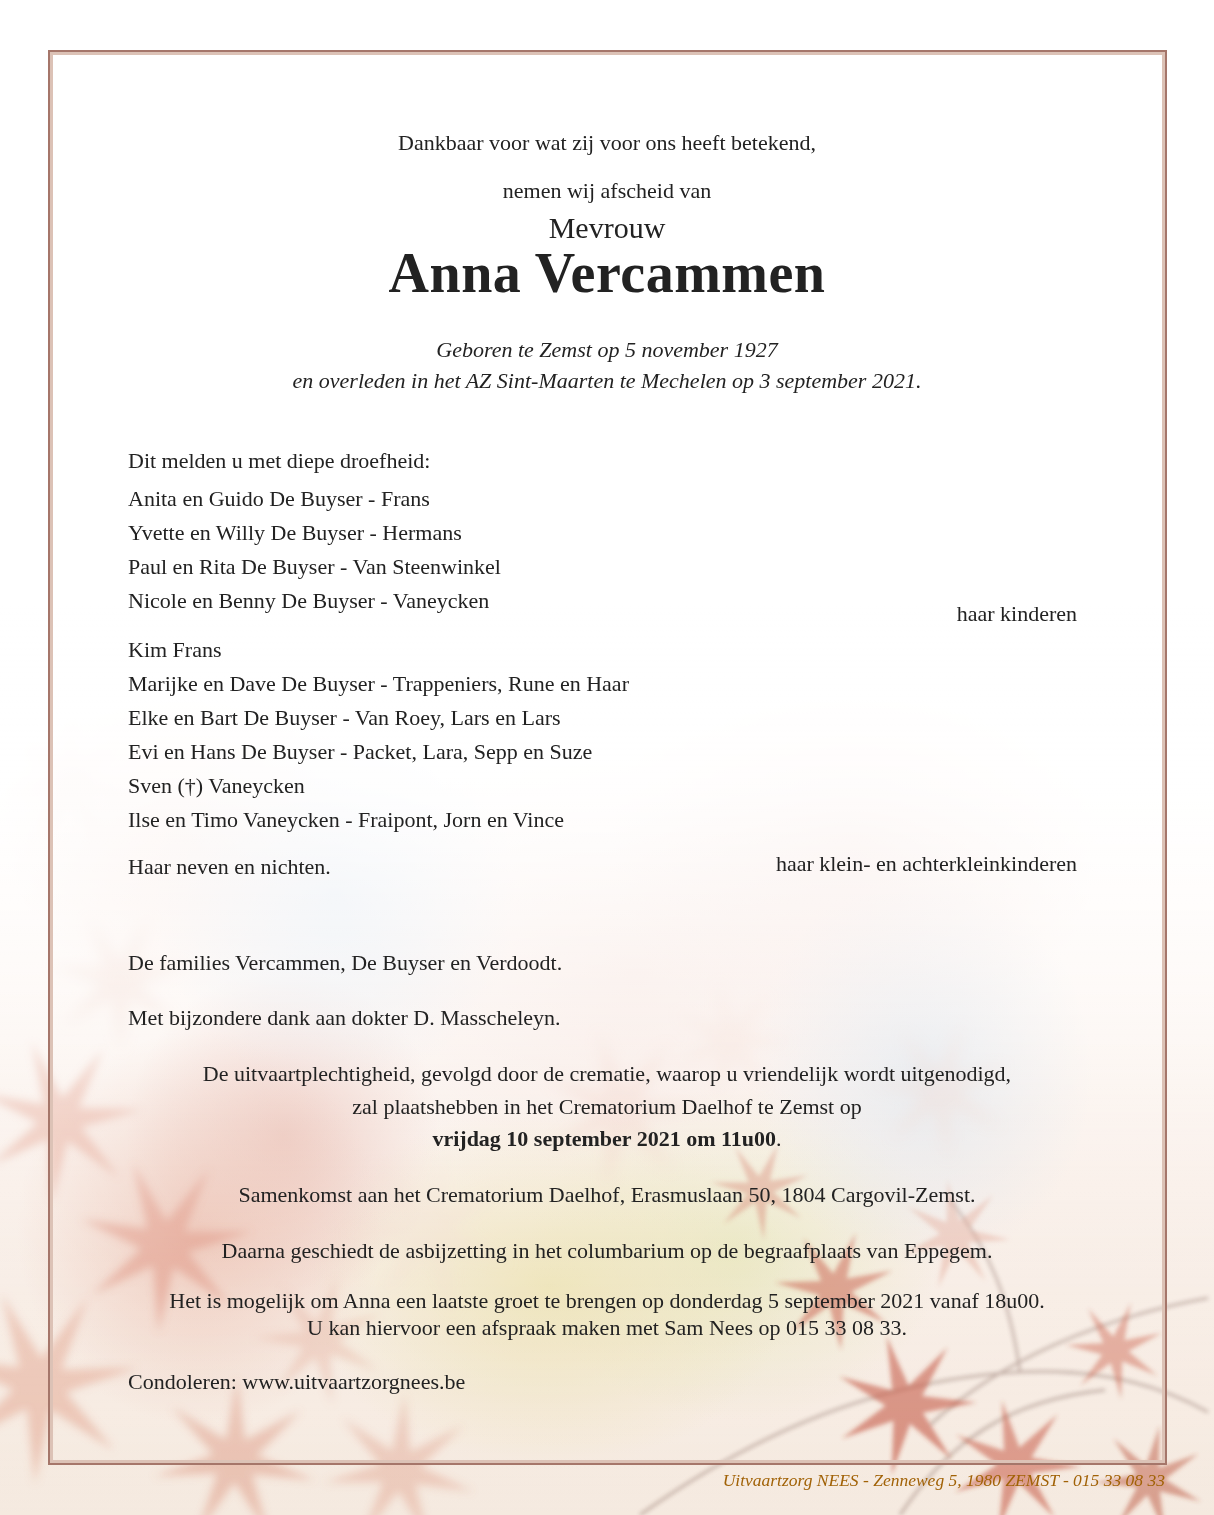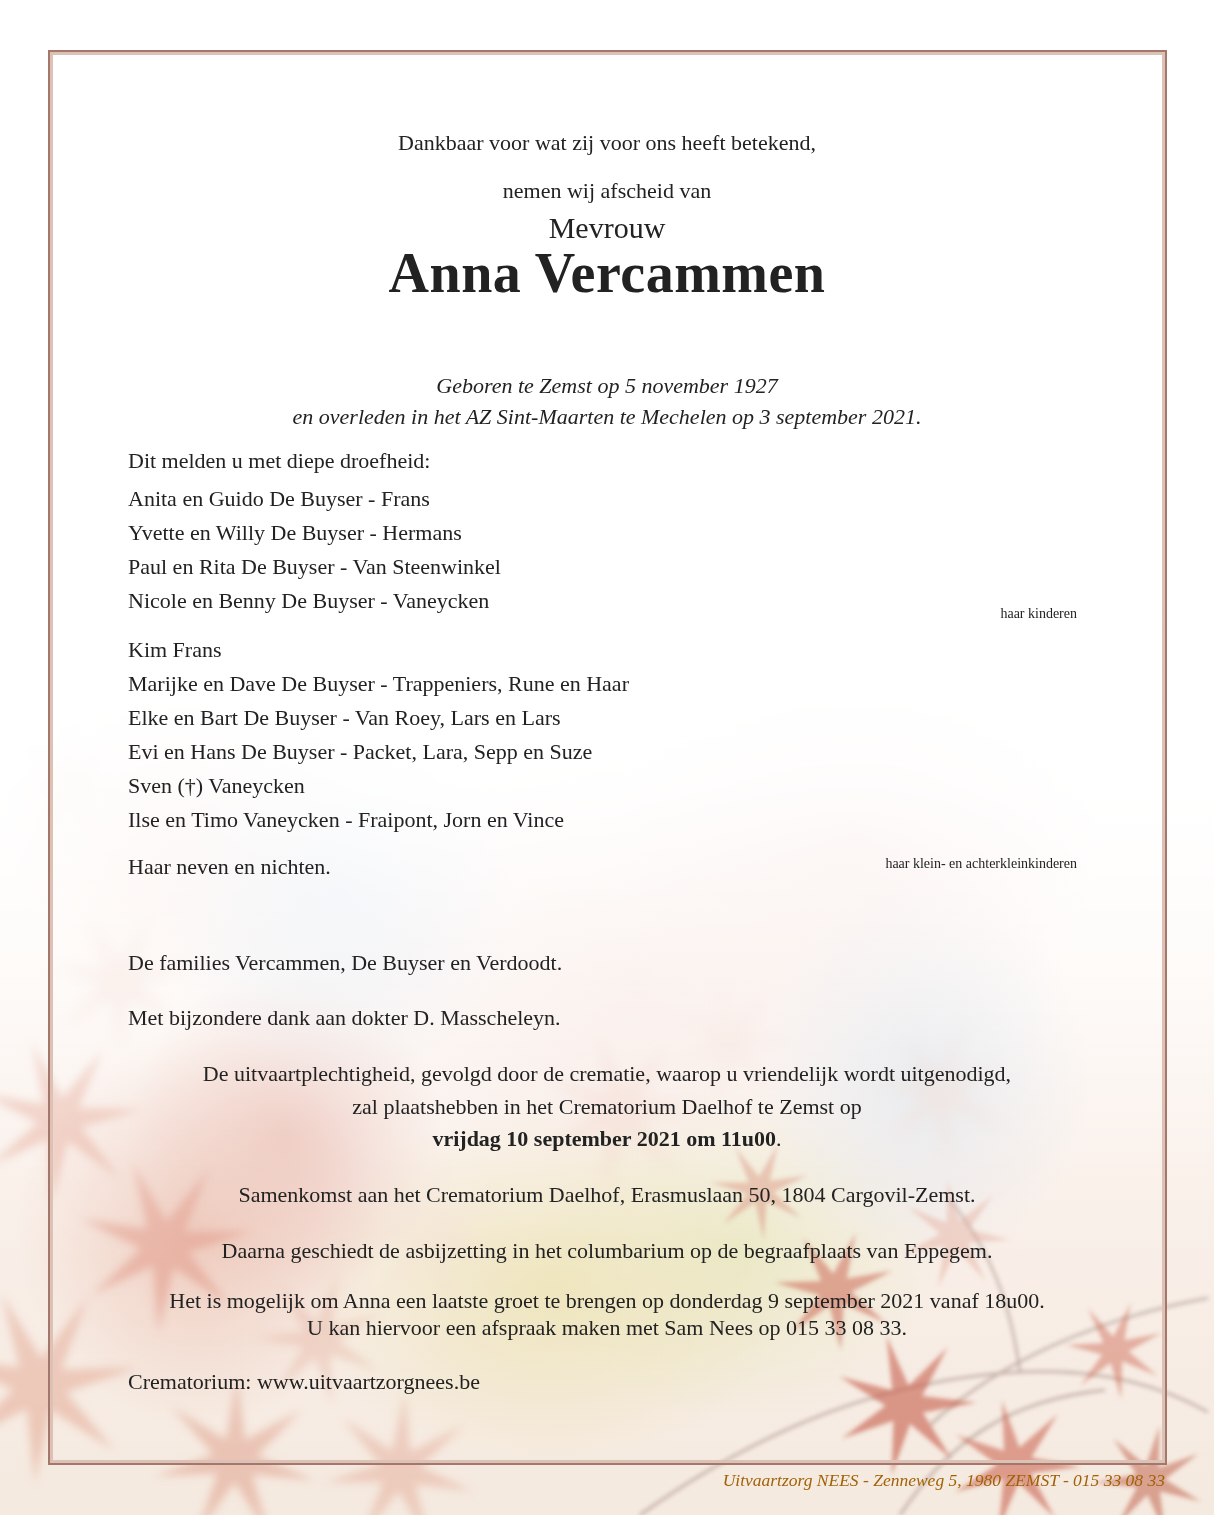--- a/index.html
+++ b/index.html
@@ -47,22 +47,22 @@
     position:absolute;
     left:48px;top:50px;right:47px;bottom:50px;
     border:2px solid #a5766a;
     box-shadow:inset 0 0 0 3px #dcc2b6;
     pointer-events:none;
   }
 
   
   .t{position:absolute;left:0;width:1214px;text-align:center;font-size:22px;line-height:30px;}
   .l{position:absolute;left:128px;text-align:left;font-size:22px;line-height:30px;}
-  .r{position:absolute;right:137px;text-align:center;font-size:14px;line-height:30px;}
-  .it{font-style:italic;margin-top:36px;}
+  .r{position:absolute;right:137px;text-align:center;font-size:22px;line-height:30px;}
+  .it{font-style:italic;}
   .list{line-height:34px;}
   .honorific{font-size:30px;}
   .deceased{font-size:56px;font-weight:bold;letter-spacing:.5px;}
   .datebold{font-weight:bold;}
   .footer{
     position:absolute;right:49px;top:1470px;
     font-style:italic;font-size:17.5px;color:#a16207;
   }
 </style>
 </head>
@@ -159,19 +159,19 @@
   <div class="l" style="top:948px">De families Vercammen, De Buyser en Verdoodt.</div>
   <div class="l" style="top:1003px">Met bijzondere dank aan dokter D. Masscheleyn.</div>
 
   <div class="t" style="top:1059px">De uitvaartplechtigheid, gevolgd door de crematie, waarop u vriendelijk wordt uitgenodigd,</div>
   <div class="t" style="top:1092px">zal plaatshebben in het Crematorium Daelhof te Zemst op</div>
   <div class="t" style="top:1124px"><span class="datebold">vrijdag 10 september 2021 om 11u00</span><span>.</span></div>
 
   <div class="t" style="top:1180px">Samenkomst aan het Crematorium Daelhof, Erasmuslaan 50, 1804 Cargovil-Zemst.</div>
   <div class="t" style="top:1236px">Daarna geschiedt de asbijzetting in het columbarium op de begraafplaats van  Eppegem.</div>
 
-  <div class="t" style="top:1287px;line-height:27px">Het is mogelijk om Anna een laatste groet te brengen op donderdag 9 september 2021 vanaf 18u00.</div>
+  <div class="t" style="top:1287px;line-height:27px">Het is mogelijk om Anna een laatste groet te brengen op donderdag 5 september 2021 vanaf 18u00.</div>
   <div class="t" style="top:1314px;line-height:27px">U kan hiervoor een afspraak maken met Sam Nees op 015 33 08 33.</div>
 
-  <div class="l" style="top:1367px">Crematorium: www.uitvaartzorgnees.be</div>
+  <div class="l" style="top:1367px">Condoleren: www.uitvaartzorgnees.be</div>
 
   <div class="footer">Uitvaartzorg NEES - Zenneweg 5, 1980 ZEMST - 015 33 08 33</div>
 </div>
 
 </body></html>

